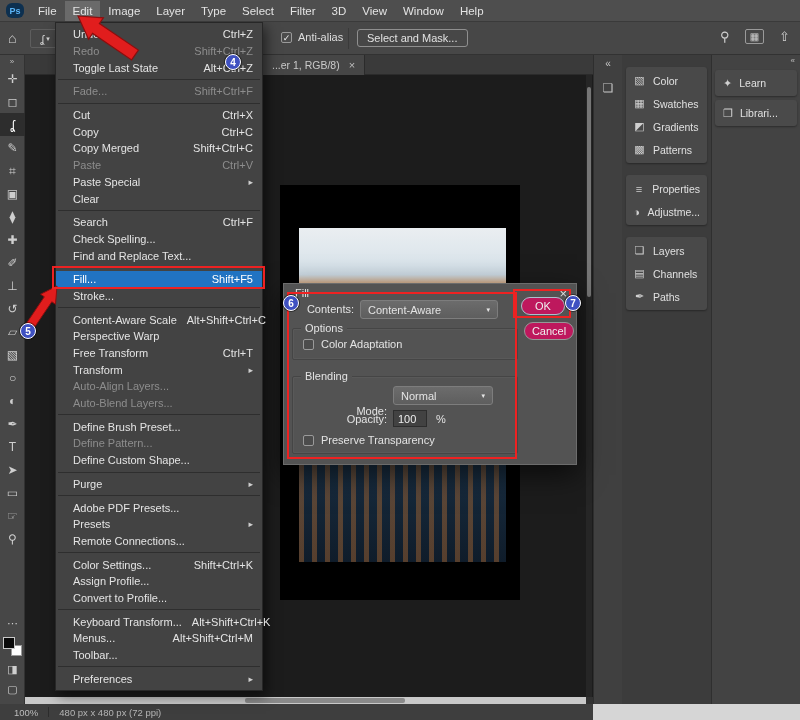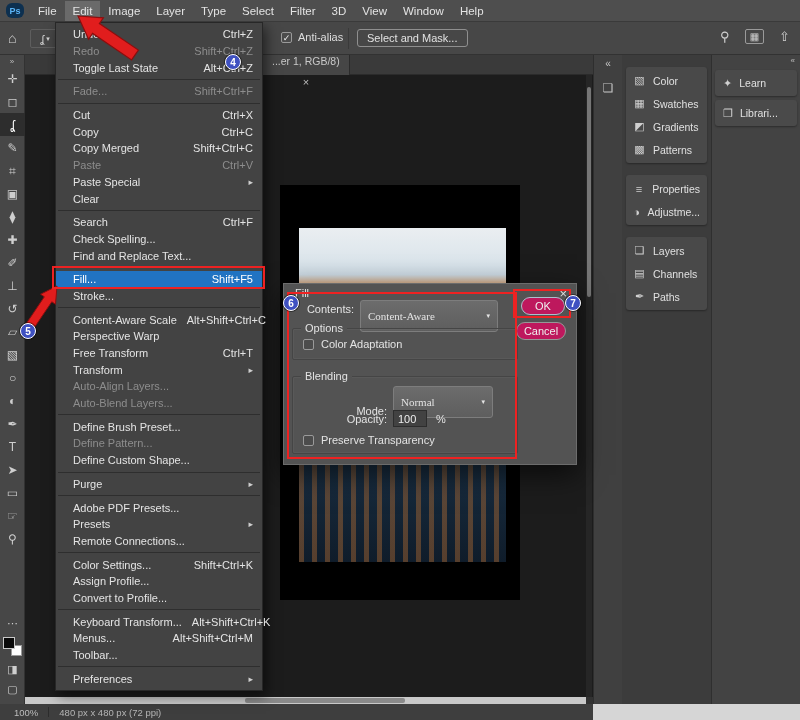--- a/index.html
+++ b/index.html
@@ -33,21 +33,21 @@
             padding:2px 9px; font-size:11px; color:#e2e2e2; background:transparent; }
   .ob-right { position:absolute; right:10px; top:7px; display:flex; align-items:center; gap:15px; }
   .ob-icon { font-size:13px; color:#cfcfcf; }
   .ob-icon.boxed { border:1px solid #9a9a9a; border-radius:2px; font-size:10px; padding:1px 4px; }
 
   
   .tabbar { position:absolute; left:25px; top:55px; width:568px; height:20px; background:#3a3a3a;
             border-bottom:1px solid #2b2b2b; z-index:1; }
   .doc-tab { position:absolute; left:238px; top:0; height:20px; background:#464646; color:#c9c9c9;
              font-size:10.5px; display:flex; align-items:center; gap:9px; padding:0 9px;
-             border-right:1px solid #2b2b2b;flex-direction:column; }
+             border-right:1px solid #2b2b2b; }
   .doc-tab .x { font-size:11px; color:#bdbdbd; }
 
   
   .toolbar { position:absolute; left:0; top:55px; width:25px; height:649px; background:#474747;
              border-right:1px solid #323232; z-index:2; }
   .tb-expand { height:12px; text-align:center; font-size:8px; color:#bdbdbd; padding-top:2px; }
   .tool { width:25px; height:23px; display:flex; align-items:center; justify-content:center;
           font-size:12px; color:#cfcfcf; }
   .tool.active { background:#2d2d2d; color:#ffffff; }
   .tb-bottom { position:absolute; left:0; bottom:8px; width:25px; display:flex; flex-direction:column;
@@ -120,35 +120,35 @@
   .mi.divider::after { content:""; position:absolute; left:2px; right:2px; top:3px; height:1px; background:#2e2e2e; }
 
   
   .fill-dialog { position:absolute; left:283px; top:283px; width:294px; height:182px; background:#535353;
                  border:1px solid #6c6c6c; box-shadow:0 10px 26px rgba(0,0,0,.6); z-index:5;
                  font-size:11px; color:#e3e3e3; }
   .fd-title { position:absolute; left:0; top:0; right:0; height:16px; display:flex; align-items:center;
               padding:2px 9px 0 11px; font-size:11px; }
   .fd-close { margin-left:auto; font-size:13px; color:#dcdcdc; }
   .fd-label { position:absolute; text-align:right; }
-  .fd-select { position:absolute; height:32px; display:flex; align-items:center; padding:8px 7px;
-               background:linear-gradient(#6c6c6c,#5e5e5e); border:1px solid #7d7d7d; border-radius:3px;font-family:Liberation Serif, serif; }
+  .fd-select { position:absolute; height:19px; display:flex; align-items:center; padding:8px 7px;
+               background:linear-gradient(#6c6c6c,#5e5e5e); border:1px solid #7d7d7d; border-radius:3px; }
   .fd-select .chev { margin-left:auto; font-size:7px; color:#e6e6e6; padding-left:6px; }
   .fd-group { position:absolute; border:1px solid #454545; border-radius:2px;
               box-shadow:inset 0 0 0 1px rgba(255,255,255,.04); }
   .fd-group-label { position:absolute; top:-7px; left:8px; background:#535353; padding:0 4px; }
   .fd-checkrow { position:absolute; display:flex; align-items:center; gap:7px; }
   .fd-check { width:11px; height:11px; border:1px solid #9a9a9a; background:#4c4c4c; border-radius:2px; }
   .fd-input { position:absolute; width:34px; height:17px; background:#424242; border:1px solid #2d2d2d;
               color:#eee; font-size:11px; font-family:"Liberation Sans", sans-serif; padding:0 4px; }
   .fd-unit { position:absolute; }
   .fd-btn { position:absolute; height:18px; border:1px solid #979797; border-radius:9px; background:#be185d;
             color:#efefef; font-size:11px; display:flex; align-items:center; justify-content:center; }
   .fd-btn.ok { left:237px; top:13px; width:44px; border-color:#aebecd; }
-  .fd-btn.cancel { left:232px; top:38px; width:50px; }
+  .fd-btn.cancel { left:240px; top:38px; width:50px; }
 
   
   .anno-svg { position:absolute; left:0; top:0; width:800px; height:720px; z-index:10; pointer-events:none; }
   .badge { position:absolute; width:16px; height:16px; border-radius:50%; background:#3f51c1;
            border:1px solid #ffffff; box-shadow:0 0 0 1px rgba(0,0,0,.45); color:#fff; font-size:10px;
            font-weight:bold; display:flex; align-items:center; justify-content:center; z-index:11; }
 </style>
 </head>
 <body>
 

